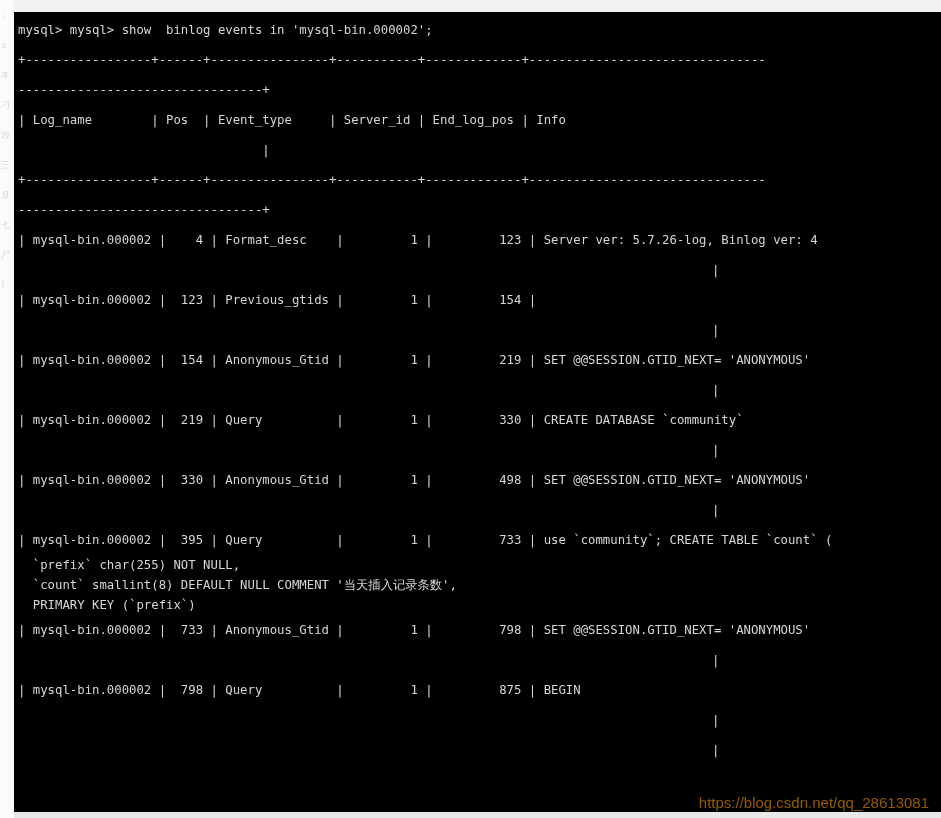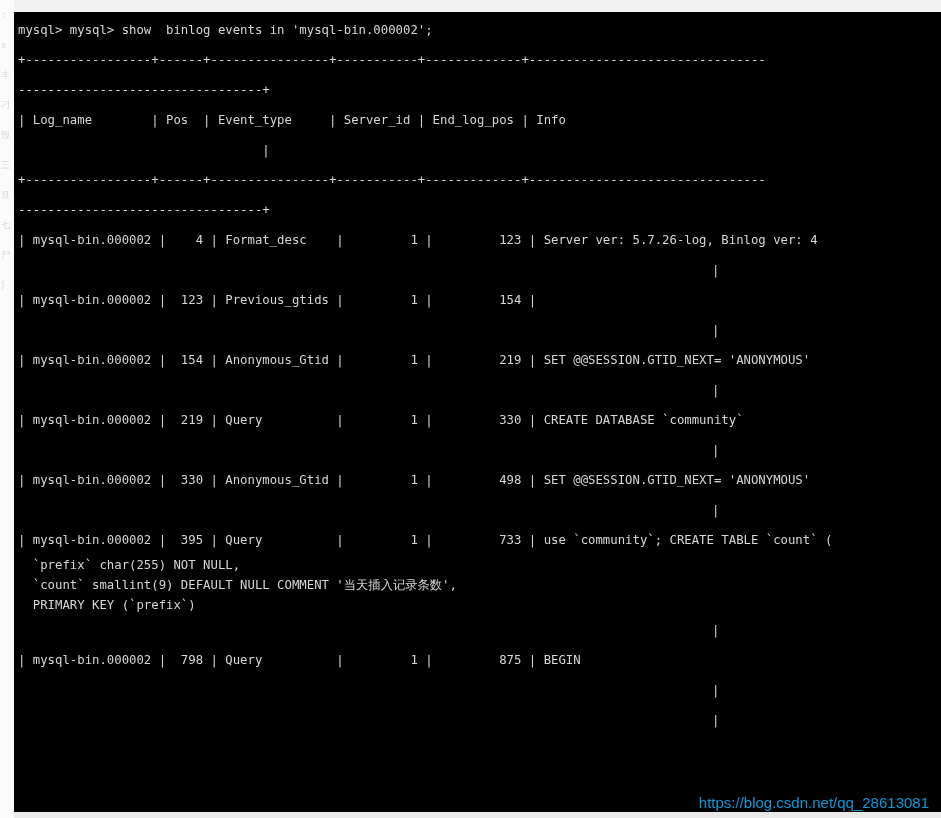--- a/index.html
+++ b/index.html
@@ -79,21 +79,21 @@
     top: 812px;
     width: 927px;
     height: 6px;
     background: #e9e9e9;
   }
 
   #watermark {
     position: absolute;
     right: 12px;
     top: 782px;
-    color: #0ea5e9;
+    color: #a16207;
     font-family: "Liberation Sans", sans-serif;
     font-size: 15px;
     white-space: nowrap;
     opacity: .92;
   }
 </style>
 </head>
 <body>
 
 <div id="page-backdrop"></div>
@@ -153,24 +153,25 @@
     <div class="term-line">| mysql-bin.000002 |  219 | Query          |         1 |         330 | CREATE DATABASE `community`</div>
     <div class="term-line cont" style="padding-left:694px">|</div>
 
     <div class="term-line">| mysql-bin.000002 |  330 | Anonymous_Gtid |         1 |         498 | SET @@SESSION.GTID_NEXT= 'ANONYMOUS'</div>
     <div class="term-line cont" style="padding-left:694px">|</div>
 
     <div class="term-line">| mysql-bin.000002 |  395 | Query          |         1 |         733 | use `community`; CREATE TABLE `count` (</div>
 
     <div class="sql-block">
       <div class="term-line">  `prefix` char(255) NOT NULL,</div>
-      <div class="term-line">  `count` smallint(9) DEFAULT NULL COMMENT '当天插入记录条数',</div>
+      <div class="term-line">  `count` smallint(8) DEFAULT NULL COMMENT '当天插入记录条数',</div>
       <div class="term-line">  PRIMARY KEY (`prefix`)</div>
     </div>
 
+    <div class="term-line">| mysql-bin.000002 |  733 | Anonymous_Gtid |         1 |         798 | SET @@SESSION.GTID_NEXT= 'ANONYMOUS'</div>
     <div class="term-line cont" style="padding-left:694px">|</div>
 
     <div class="term-line">| mysql-bin.000002 |  798 | Query          |         1 |         875 | BEGIN</div>
     <div class="term-line cont" style="padding-left:694px">|</div>
 
     <div class="term-line cont" style="padding-left:694px">|</div>
 
   </div>
 
   <div id="watermark">https://blog.csdn.net/qq_28613081</div>

